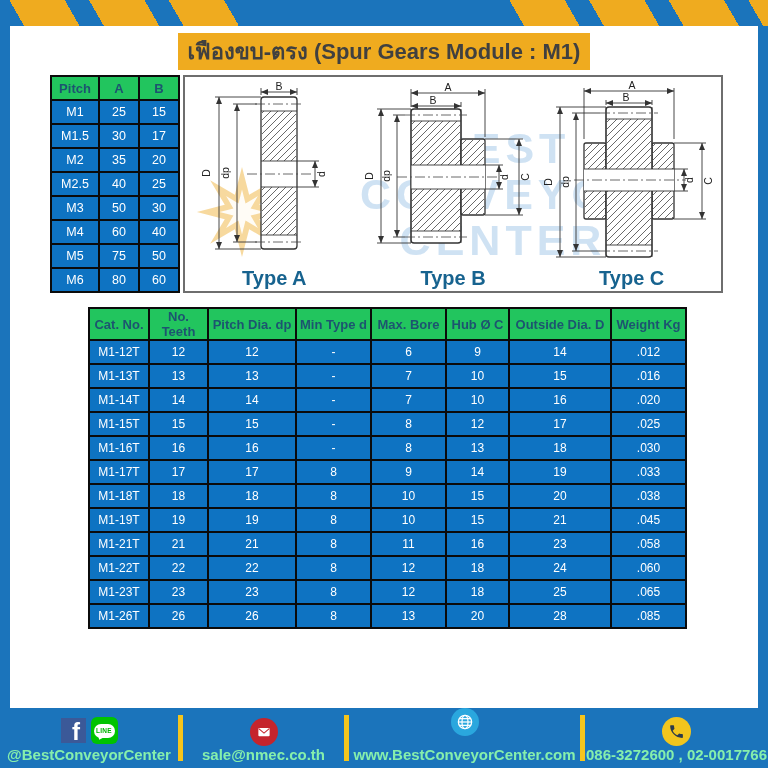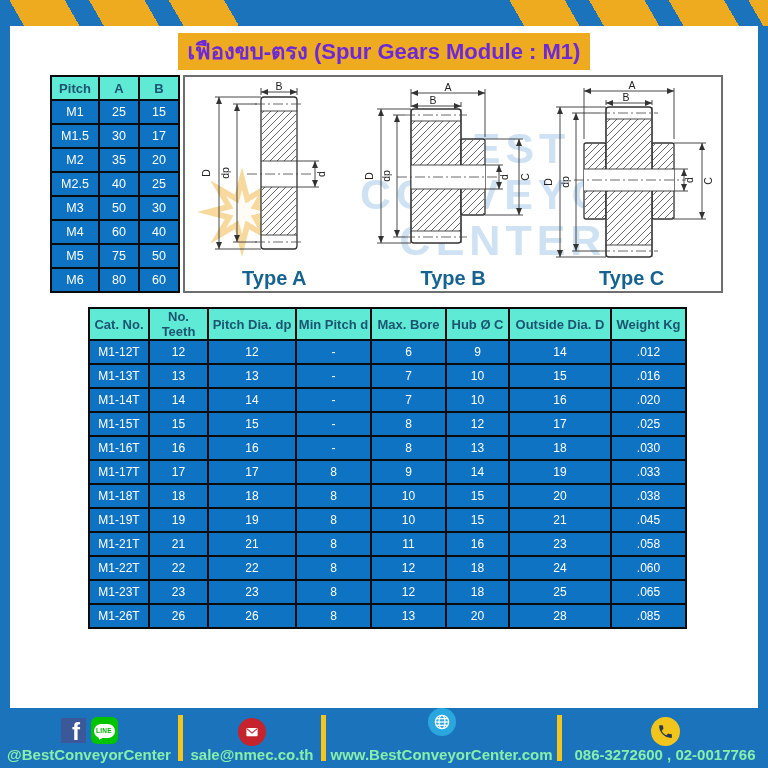--- a/index.html
+++ b/index.html
@@ -10,28 +10,28 @@
   
   .top-bar{position:absolute;top:0;left:0;right:0;height:26px;background:#1b74bb;}
   .stripes{position:absolute;top:0;height:26px;
     background-image:repeating-linear-gradient(60deg,rgba(0,0,0,0) 0 21px,#efab1f 21px 69px);}
   .stripes.left{left:0;width:238px;}
   .stripes.right{right:0;width:268px;}
   
   .panel{position:absolute;left:10px;right:10px;top:26px;bottom:60px;background:#ffffff;}
   .title-box{
     position:absolute;top:7px;left:50%;transform:translateX(-50%);
-    width:412px;height:37px;background:#efab1f;color:#6d28d9;
+    width:412px;height:37px;background:#efab1f;color:#404040;
     font-size:22px;font-weight:bold;display:flex;align-items:center;justify-content:center;
     white-space:nowrap;
   }
   
   table{border-collapse:collapse;table-layout:fixed;}
   th,td{border:2px solid #0b0b0b;text-align:center;padding:0;overflow:hidden;}
-  th{background:#5eead4;color:#1d5470;font-weight:bold;}
+  th{background:#22c55e;color:#1d5470;font-weight:bold;}
   td{background:#0e73c2;color:#ffffff;}
   .pitch-table{position:absolute;left:40px;top:49px;width:128px;}
   .pitch-table th{height:22px;font-size:13px;}
   .pitch-table td{height:22px;font-size:12.5px;}
   .main-table{position:absolute;left:78px;top:281px;width:597px;}
   .main-table th{height:24px;font-size:13px;}
   .main-table td{height:22px;font-size:12px;}
   
   .draw-box{position:absolute;left:173px;top:49px;width:540px;height:218px;
     border:2px solid #6e6e6e;box-sizing:border-box;background:#fff;display:flex;overflow:hidden;}
@@ -46,21 +46,21 @@
   .cline{stroke:#444;stroke-width:0.8;stroke-dasharray:10 3 2 3;fill:none;}
   .outline{stroke:#333;stroke-width:1.3;fill:#fff;}
   .arr{fill:#333;}
   .dimtxt{font-size:10.5px;fill:#222;font-family:"Liberation Sans",sans-serif;}
   
   .footer{position:absolute;left:0;right:0;bottom:0;height:60px;background:#1b74bb;
     display:flex;align-items:stretch;}
   .f-sec{display:flex;flex-direction:column;align-items:center;justify-content:flex-end;
     padding-bottom:5px;}
   .f-sec.s1{width:178px;}
-  .f-sec.s2{width:138px;}
+  .f-sec.s2{width:161px;}
   .f-sec.s3{width:231px;justify-content:space-between;}
   .f-sec.s4{flex:1;}
   .f-divider{width:5px;height:46px;background:#f5c51c;align-self:center;}
   .f-icons{display:flex;gap:5px;align-items:center;margin-bottom:2px;}
   .f-label{color:#86efac;font-weight:bold;font-size:15px;white-space:nowrap;}
   .fb-icon{width:25px;height:25px;background:#3b5998;color:#fff;overflow:hidden;
     display:flex;align-items:flex-end;justify-content:center;cursor:pointer;}
   .fb-icon span{font-size:24px;font-weight:bold;line-height:22px;margin-right:-6px;}
   .line-icon{width:27px;height:27px;background:#00c300;border-radius:6px;
     display:flex;align-items:center;justify-content:center;position:relative;cursor:pointer;}
@@ -361,21 +361,21 @@
       <col style="width:75px">
         <col style="width:63px">
         <col style="width:102px">
         <col style="width:75px">
     </colgroup>
     <thead>
         <tr>
           <th>Cat. No.</th>
           <th>No. Teeth</th>
           <th>Pitch Dia. dp</th>
-          <th>Min Pitch d</th>
+          <th>Min Type d</th>
           <th>Max. Bore</th>
           <th>Hub Ø C</th>
           <th>Outside Dia. D</th>
           <th>Weight Kg</th>
         </tr>
       </thead>
     <tbody>
         <tr>
           <td>M1-12T</td>
           <td>12</td>

